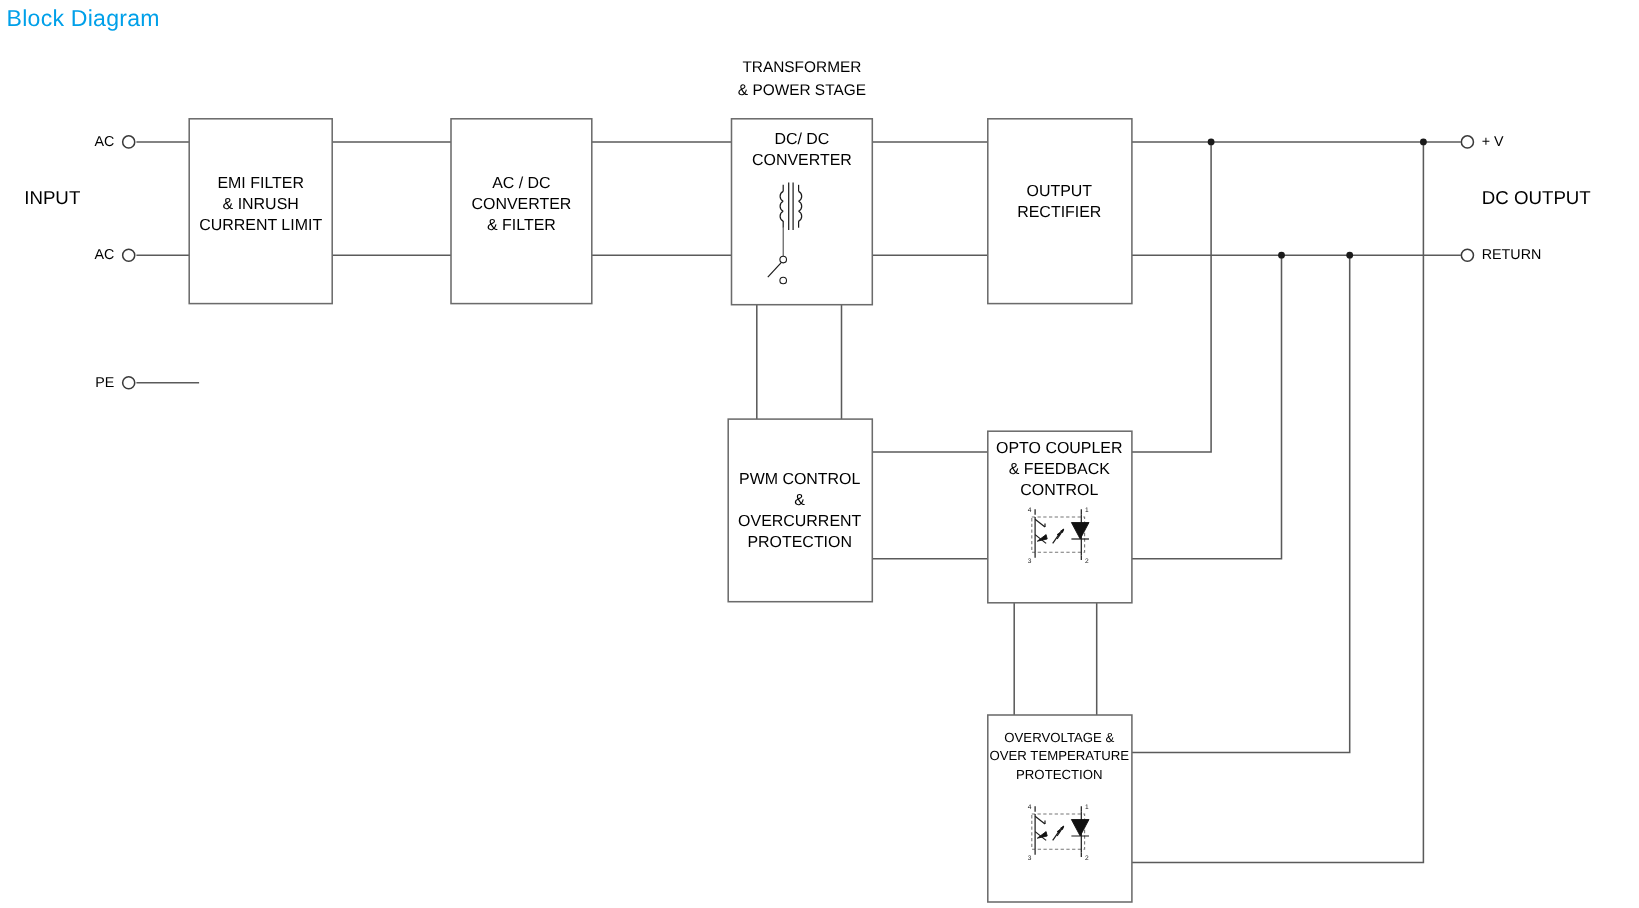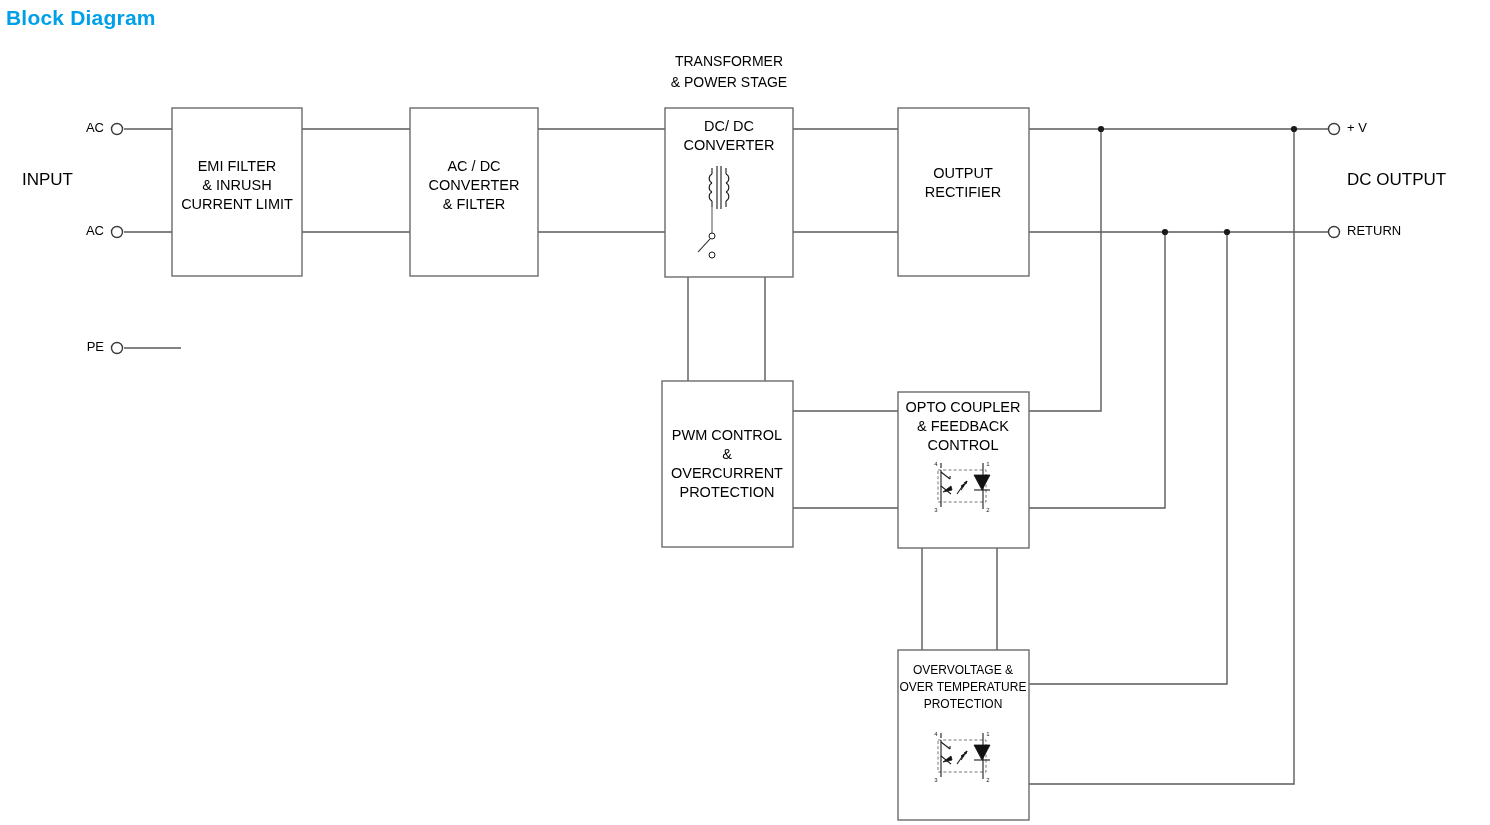--- a/index.html
+++ b/index.html
@@ -17,21 +17,21 @@
     width: 1490px;
     height: 825px;
     background: #ffffff;
     overflow: hidden;
   }
   #page-title {
     position: absolute;
     left: 6px;
     top: 6px;
     font-size: 21px;
-    font-weight: bold;
+    font-weight: normal;
     color: #00a0e9;
     letter-spacing: 0.2px;
     white-space: nowrap;
   }
   svg#diagram {
     position: absolute;
     left: 0;
     top: 0;
     width: 1490px;
     height: 825px;

